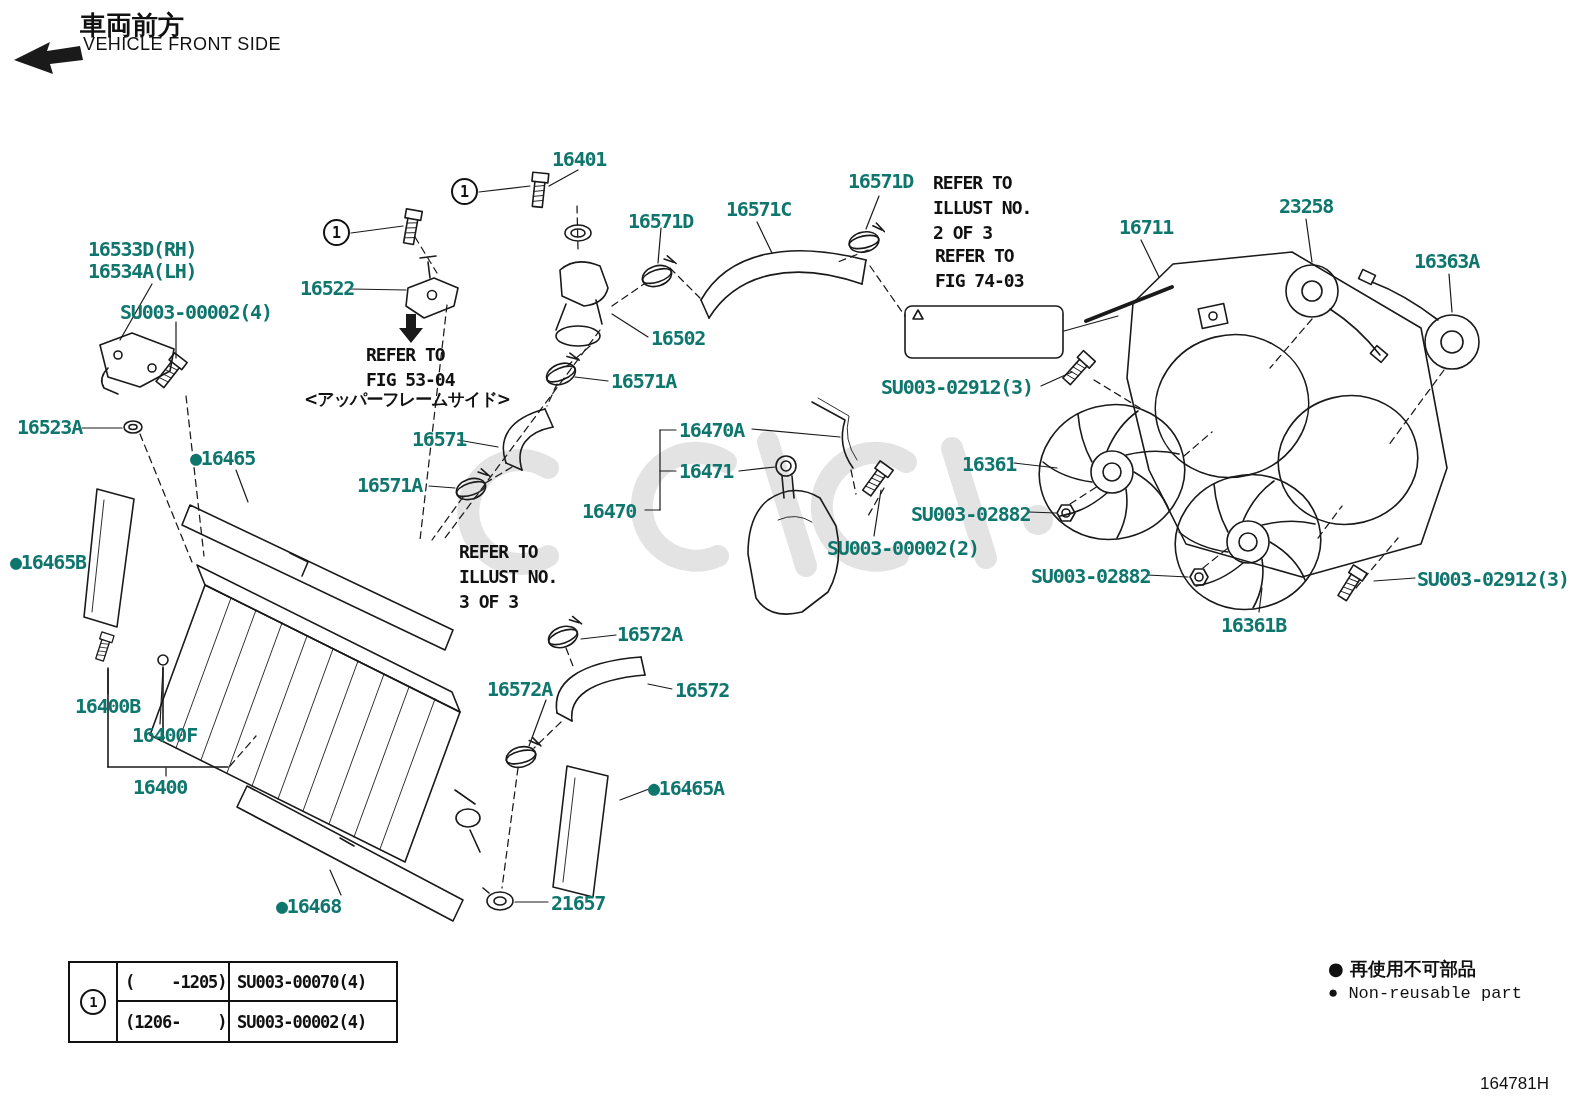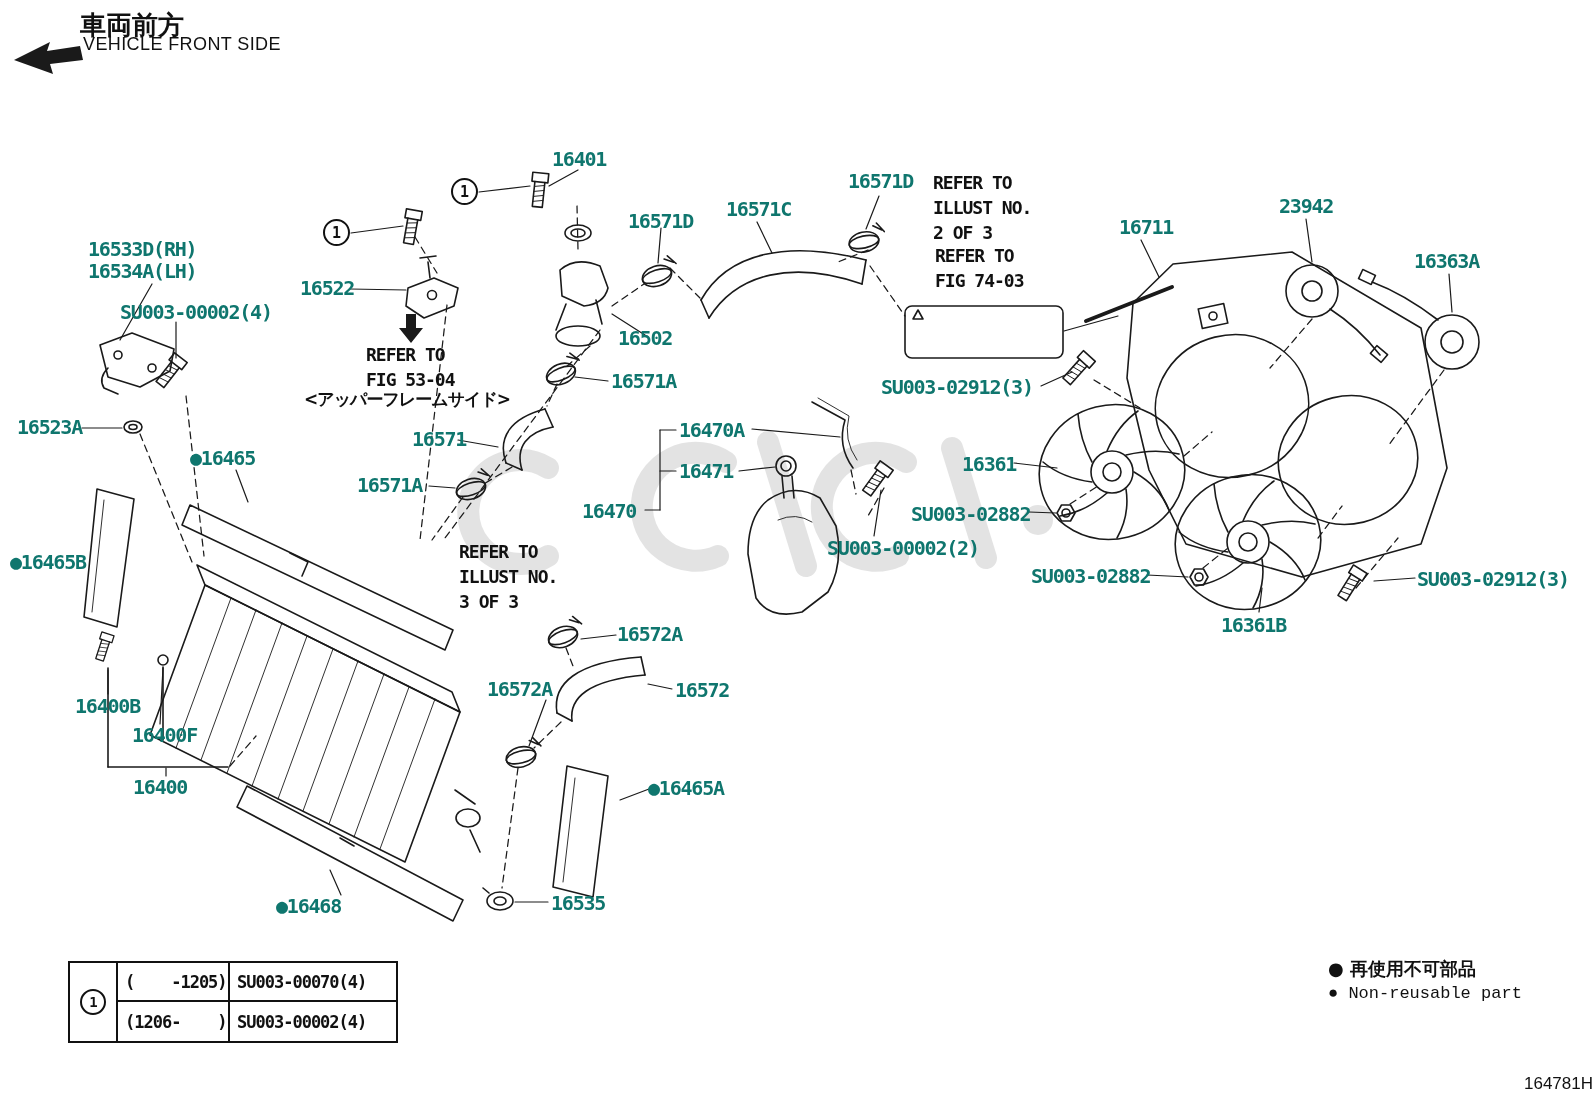--- a/index.html
+++ b/index.html
@@ -46,21 +46,21 @@
   }
   .spec-table .r1 { border-bottom:2px solid #111; }
   .spec-table .circ {
     width:26px; height:26px; border:2px solid #111; border-radius:50%;
     display:flex; align-items:center; justify-content:center; font-size:14px;
   }
   .hdr-jp { position:absolute; left:80px; top:8px; font-size:26px; font-weight:600; font-family:"DejaVu Sans", sans-serif; }
   .hdr-en { position:absolute; left:83px; top:34px; font-size:18px; font-family:"Liberation Sans", sans-serif; letter-spacing:.4px;text-align:center; }
   .legend-jp { position:absolute; left:1328px; top:957px; font-size:18px; font-weight:600; font-family:"DejaVu Sans", sans-serif; }
   .legend-en { position:absolute; left:1328px; top:984px; font-size:17px; font-family:Liberation Mono, monospace; }
-  .code { position:absolute; left:1480px; top:1074px; font-size:17px; font-family:"Liberation Sans", sans-serif;margin-left:44px; }
+  .code { position:absolute; left:1480px; top:1074px; font-size:17px; font-family:"Liberation Sans", sans-serif; }
 </style>
 </head>
 <body>
 
 <div class="canvas">
 
   <svg class="art" width="1592" height="1099" viewBox="0 0 1592 1099">
     <defs>
       <g id="bolt">
         <rect x="-8" y="-8" width="16" height="9"></rect>
@@ -325,27 +325,27 @@
   <div class="hdr-en">VEHICLE FRONT SIDE</div>
 
   <div class="callout" style="left:323px;top:219px">1</div>
   <div class="callout" style="left:451px;top:178px">1</div>
 
   <div class="lbl" style="left:552px;top:148px">16401</div>
   <div class="lbl" style="left:848px;top:170px">16571D</div>
   <div class="lbl" style="left:726px;top:198px">16571C</div>
   <div class="lbl" style="left:628px;top:210px">16571D</div>
   <div class="lbl" style="left:1119px;top:216px">16711</div>
-  <div class="lbl" style="left:1279px;top:195px">23942</div>
+  <div class="lbl" style="left:1279px;top:195px">23258</div>
   <div class="lbl" style="left:1414px;top:250px">16363A</div>
   <div class="lbl" style="left:88px;top:238px">16533D(RH)</div>
   <div class="lbl" style="left:88px;top:260px">16534A(LH)</div>
   <div class="lbl" style="left:120px;top:301px">SU003-00002(4)</div>
   <div class="lbl" style="left:300px;top:277px">16522</div>
-  <div class="lbl" style="left:618px;top:327px">16502</div>
+  <div class="lbl" style="left:651px;top:327px">16502</div>
   <div class="lbl" style="left:611px;top:370px">16571A</div>
   <div class="lbl" style="left:17px;top:416px">16523A</div>
   <div class="lbl" style="left:190px;top:447px">●16465</div>
   <div class="lbl" style="left:412px;top:428px">16571</div>
   <div class="lbl" style="left:679px;top:419px">16470A</div>
   <div class="lbl" style="left:679px;top:460px">16471</div>
   <div class="lbl" style="left:357px;top:474px">16571A</div>
   <div class="lbl" style="left:582px;top:500px">16470</div>
   <div class="lbl" style="left:962px;top:453px">16361</div>
   <div class="lbl" style="left:881px;top:376px">SU003-02912(3)</div>
@@ -356,21 +356,21 @@
   <div class="lbl" style="left:1221px;top:614px">16361B</div>
   <div class="lbl" style="left:10px;top:551px">●16465B</div>
   <div class="lbl" style="left:617px;top:623px">16572A</div>
   <div class="lbl" style="left:487px;top:678px">16572A</div>
   <div class="lbl" style="left:675px;top:679px">16572</div>
   <div class="lbl" style="left:75px;top:695px">16400B</div>
   <div class="lbl" style="left:132px;top:724px">16400F</div>
   <div class="lbl" style="left:133px;top:776px">16400</div>
   <div class="lbl" style="left:648px;top:777px">●16465A</div>
   <div class="lbl" style="left:276px;top:895px">●16468</div>
-  <div class="lbl" style="left:551px;top:892px">16535</div>
+  <div class="lbl" style="left:551px;top:892px">21657</div>
 
   <div class="note" style="left:933px;top:171px">REFER TO
 ILLUST NO.
 2 OF 3</div>
   <div class="note" style="left:935px;top:244px">REFER TO
 FIG 74-03</div>
   <div class="note" style="left:366px;top:343px">REFER TO
 FIG 53-04</div>
   <div class="note jp" style="left:304px;top:388px;font-size:17px">&lt;アッパーフレームサイド&gt;</div>
   <div class="note" style="left:459px;top:540px">REFER TO

